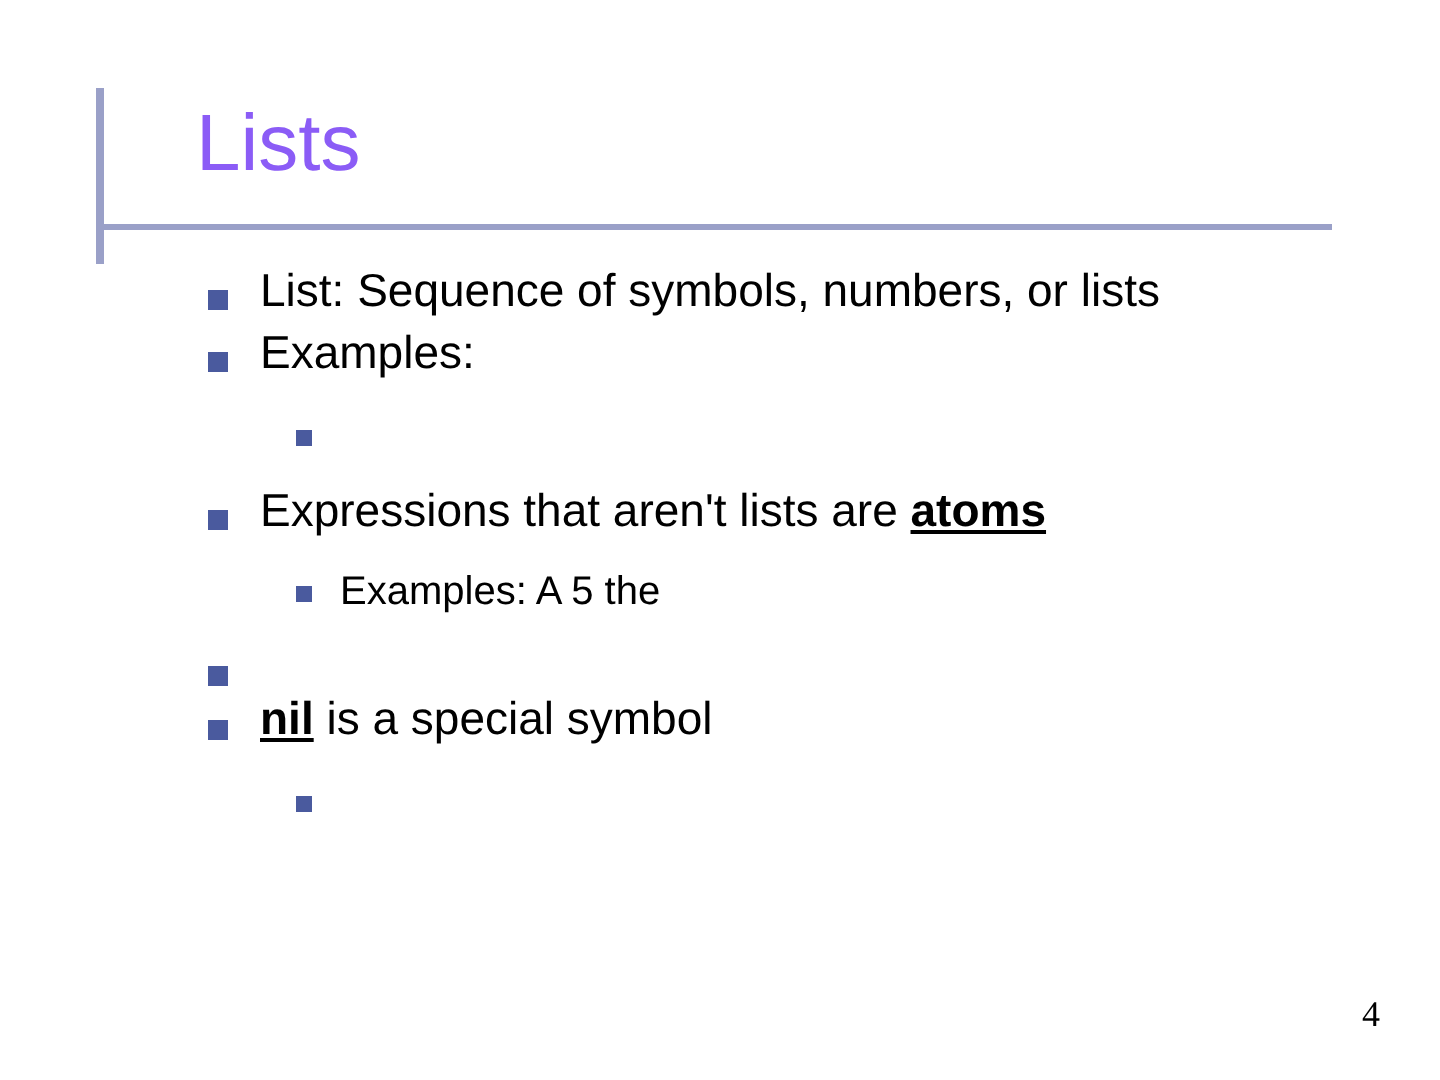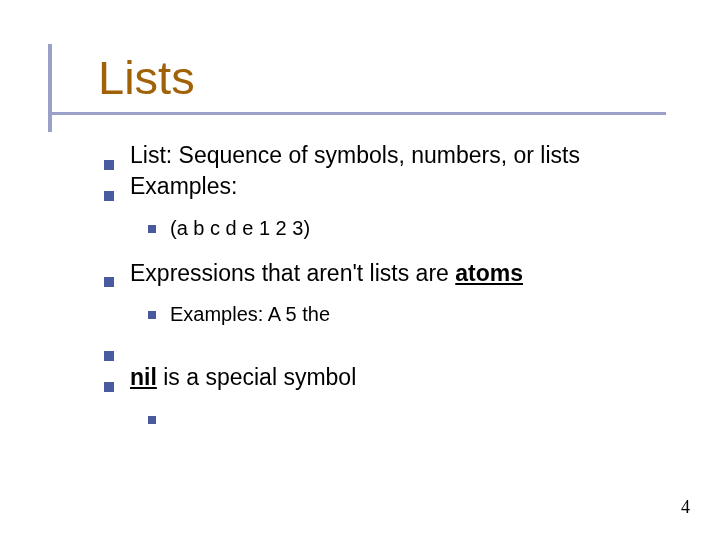--- a/index.html
+++ b/index.html
@@ -19,23 +19,23 @@
   }
   .accent-vert {
     position: absolute;
     left: 48px;
     top: 44px;
     width: 4px;
     height: 88px;
     background: #9aa0c8;
   }
   .title {
-    font-size: 47px;
+    font-size: 40px;
     font-weight: 400;
-    color: #a16207;
+    color: #8b5cf6;
     margin-left: 98px;
     font-family: Verdana, Geneva, sans-serif;
   }
   .rule {
     position: absolute;
     left: 48px;
     top: 112px;
     width: 618px;
     height: 3px;
     background: #9aa0c8;
@@ -43,21 +43,21 @@
   .content {
     margin-top: 36px;
     margin-left: 104px;
     margin-right: 40px;
   }
   .l1 {
     font-size: 23px;
     color: #000;
     line-height: 1.25;
     display: flex;
-    align-items: flex-end;
+    align-items: center;
     margin-bottom: 2px;
   }
   .l1 .bullet {
     width: 10px;
     height: 10px;
     background: #4a5a9e;
     margin-top: 10px;
     margin-right: 16px;
     flex-shrink: 0;
   }
@@ -107,21 +107,20 @@
 
     <div class="l1">
       <div class="bullet"></div>
       <div>Examples:</div>
     </div>
 
     <div class="gap-sm"></div>
 
     <div class="l2">
       <div class="bullet"></div>
-      <div>(a b c d e 1 2 3)</div>
     </div>
 
 
     <div class="gap-md"></div>
 
     <div class="l1">
       <div class="bullet"></div>
       <div>
         <span>Expressions that aren't lists are </span><b>atoms</b>
       </div>

